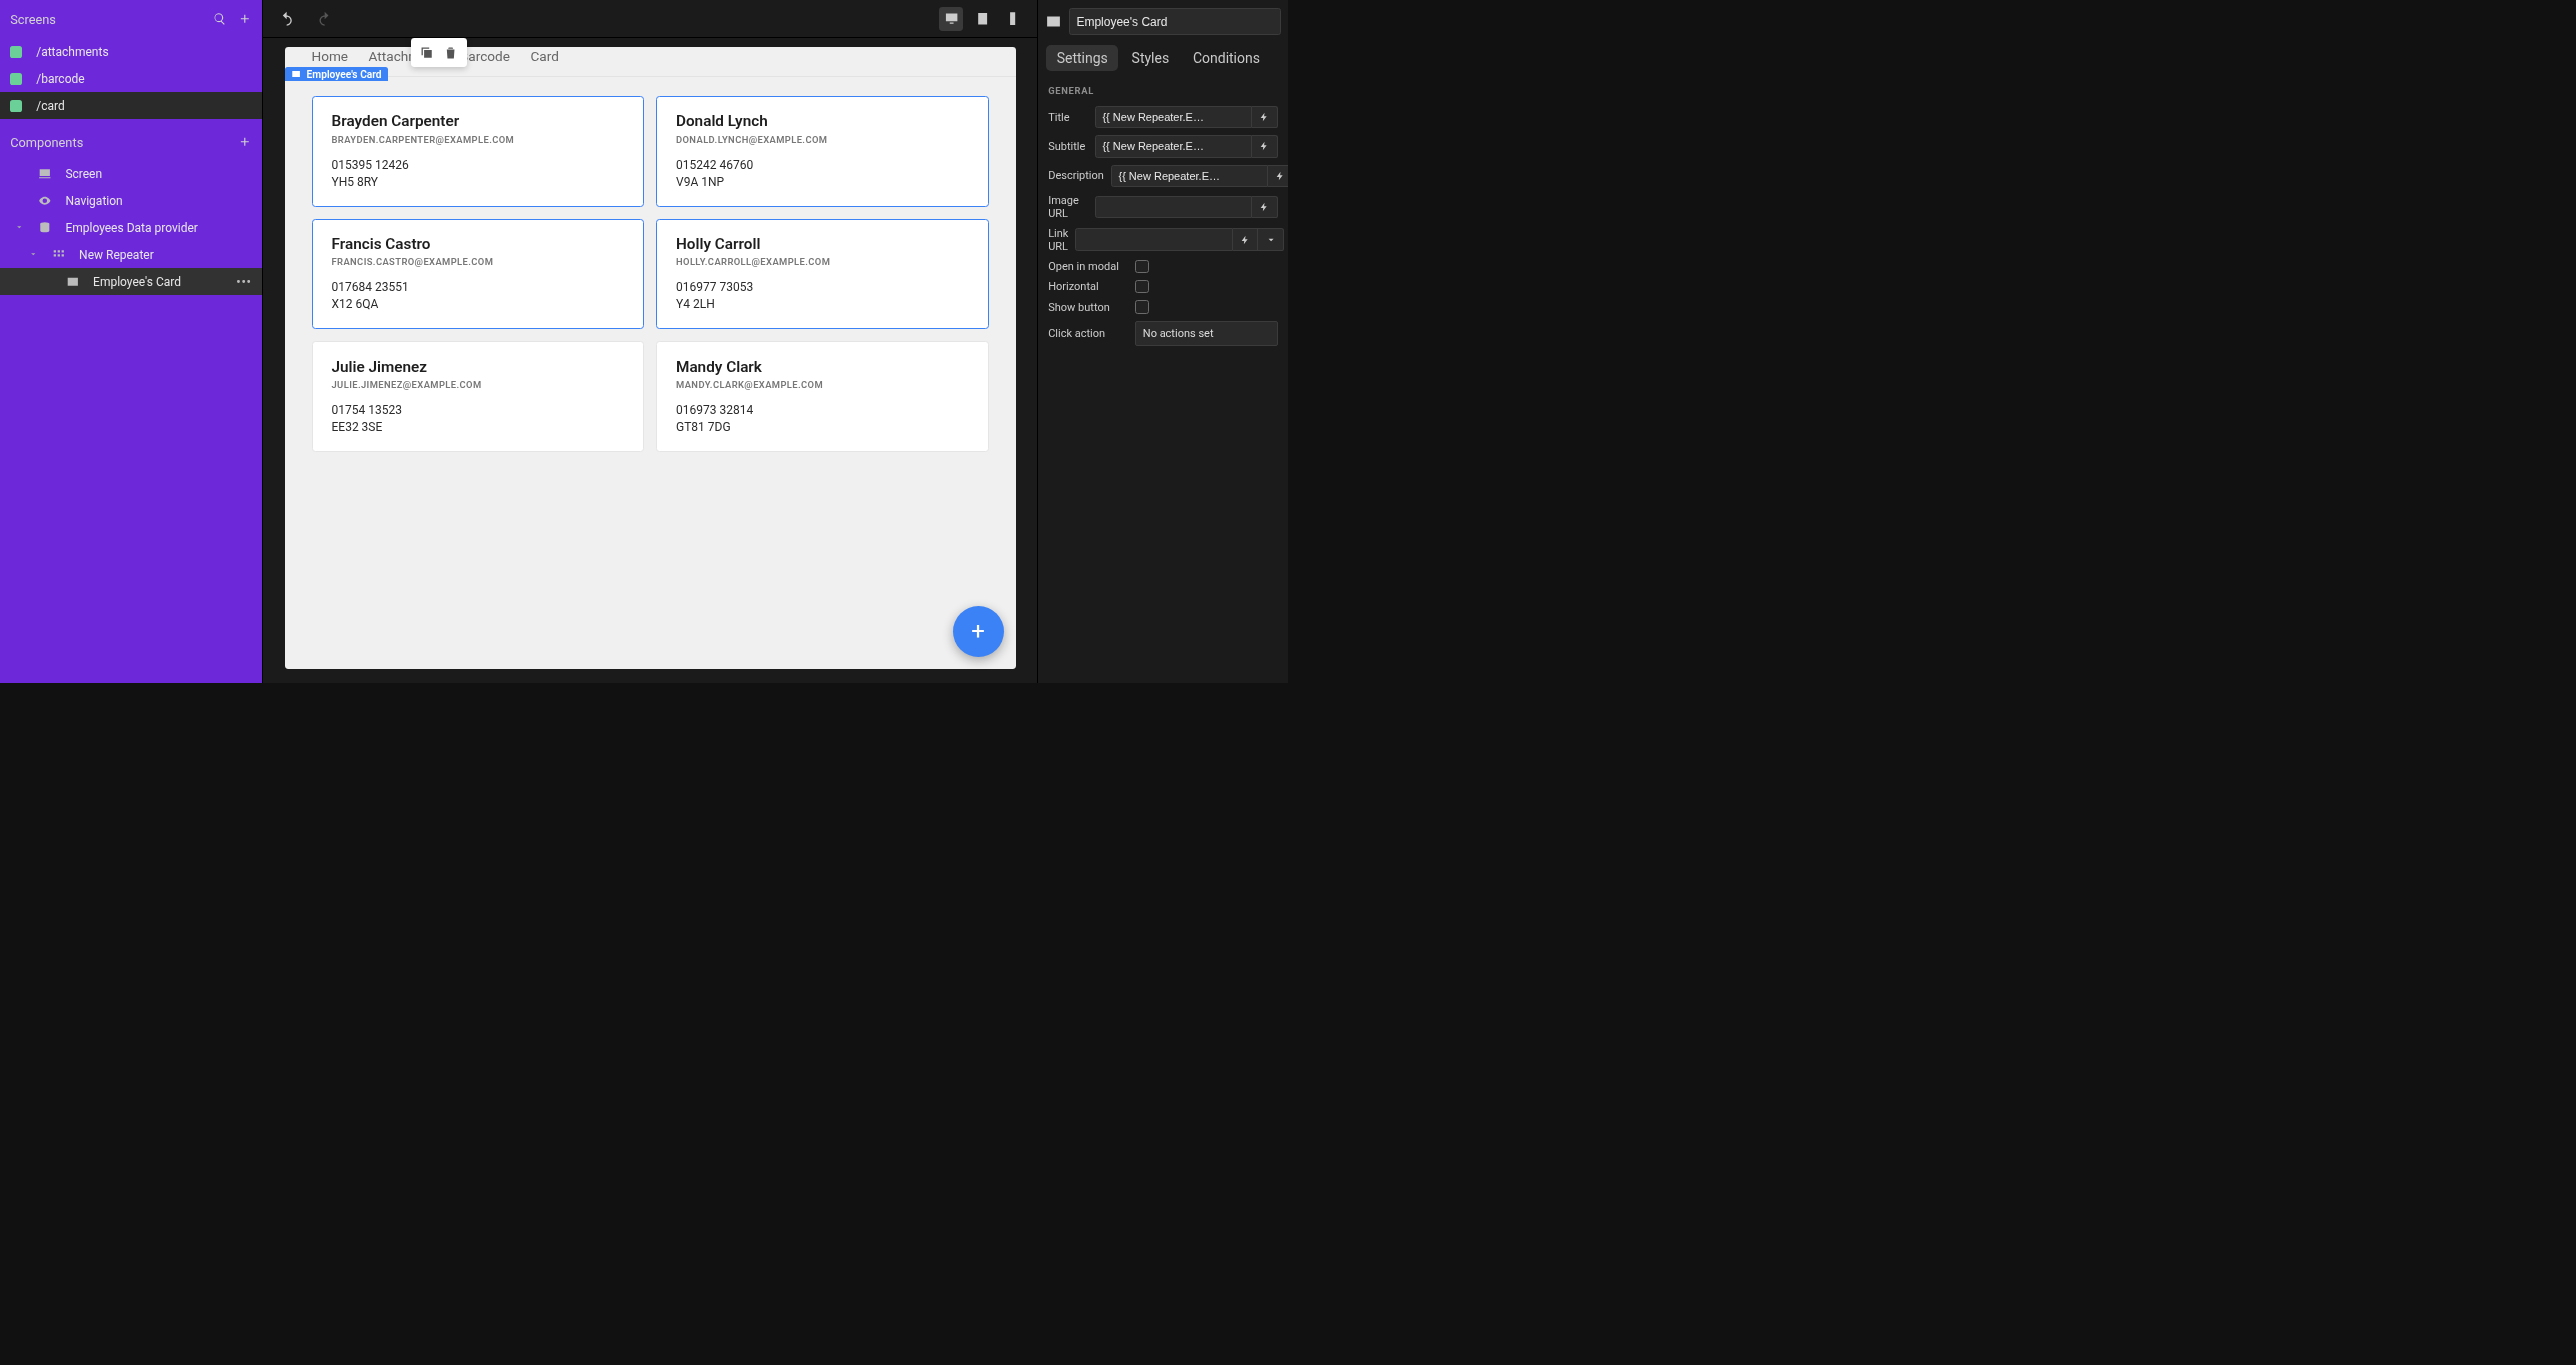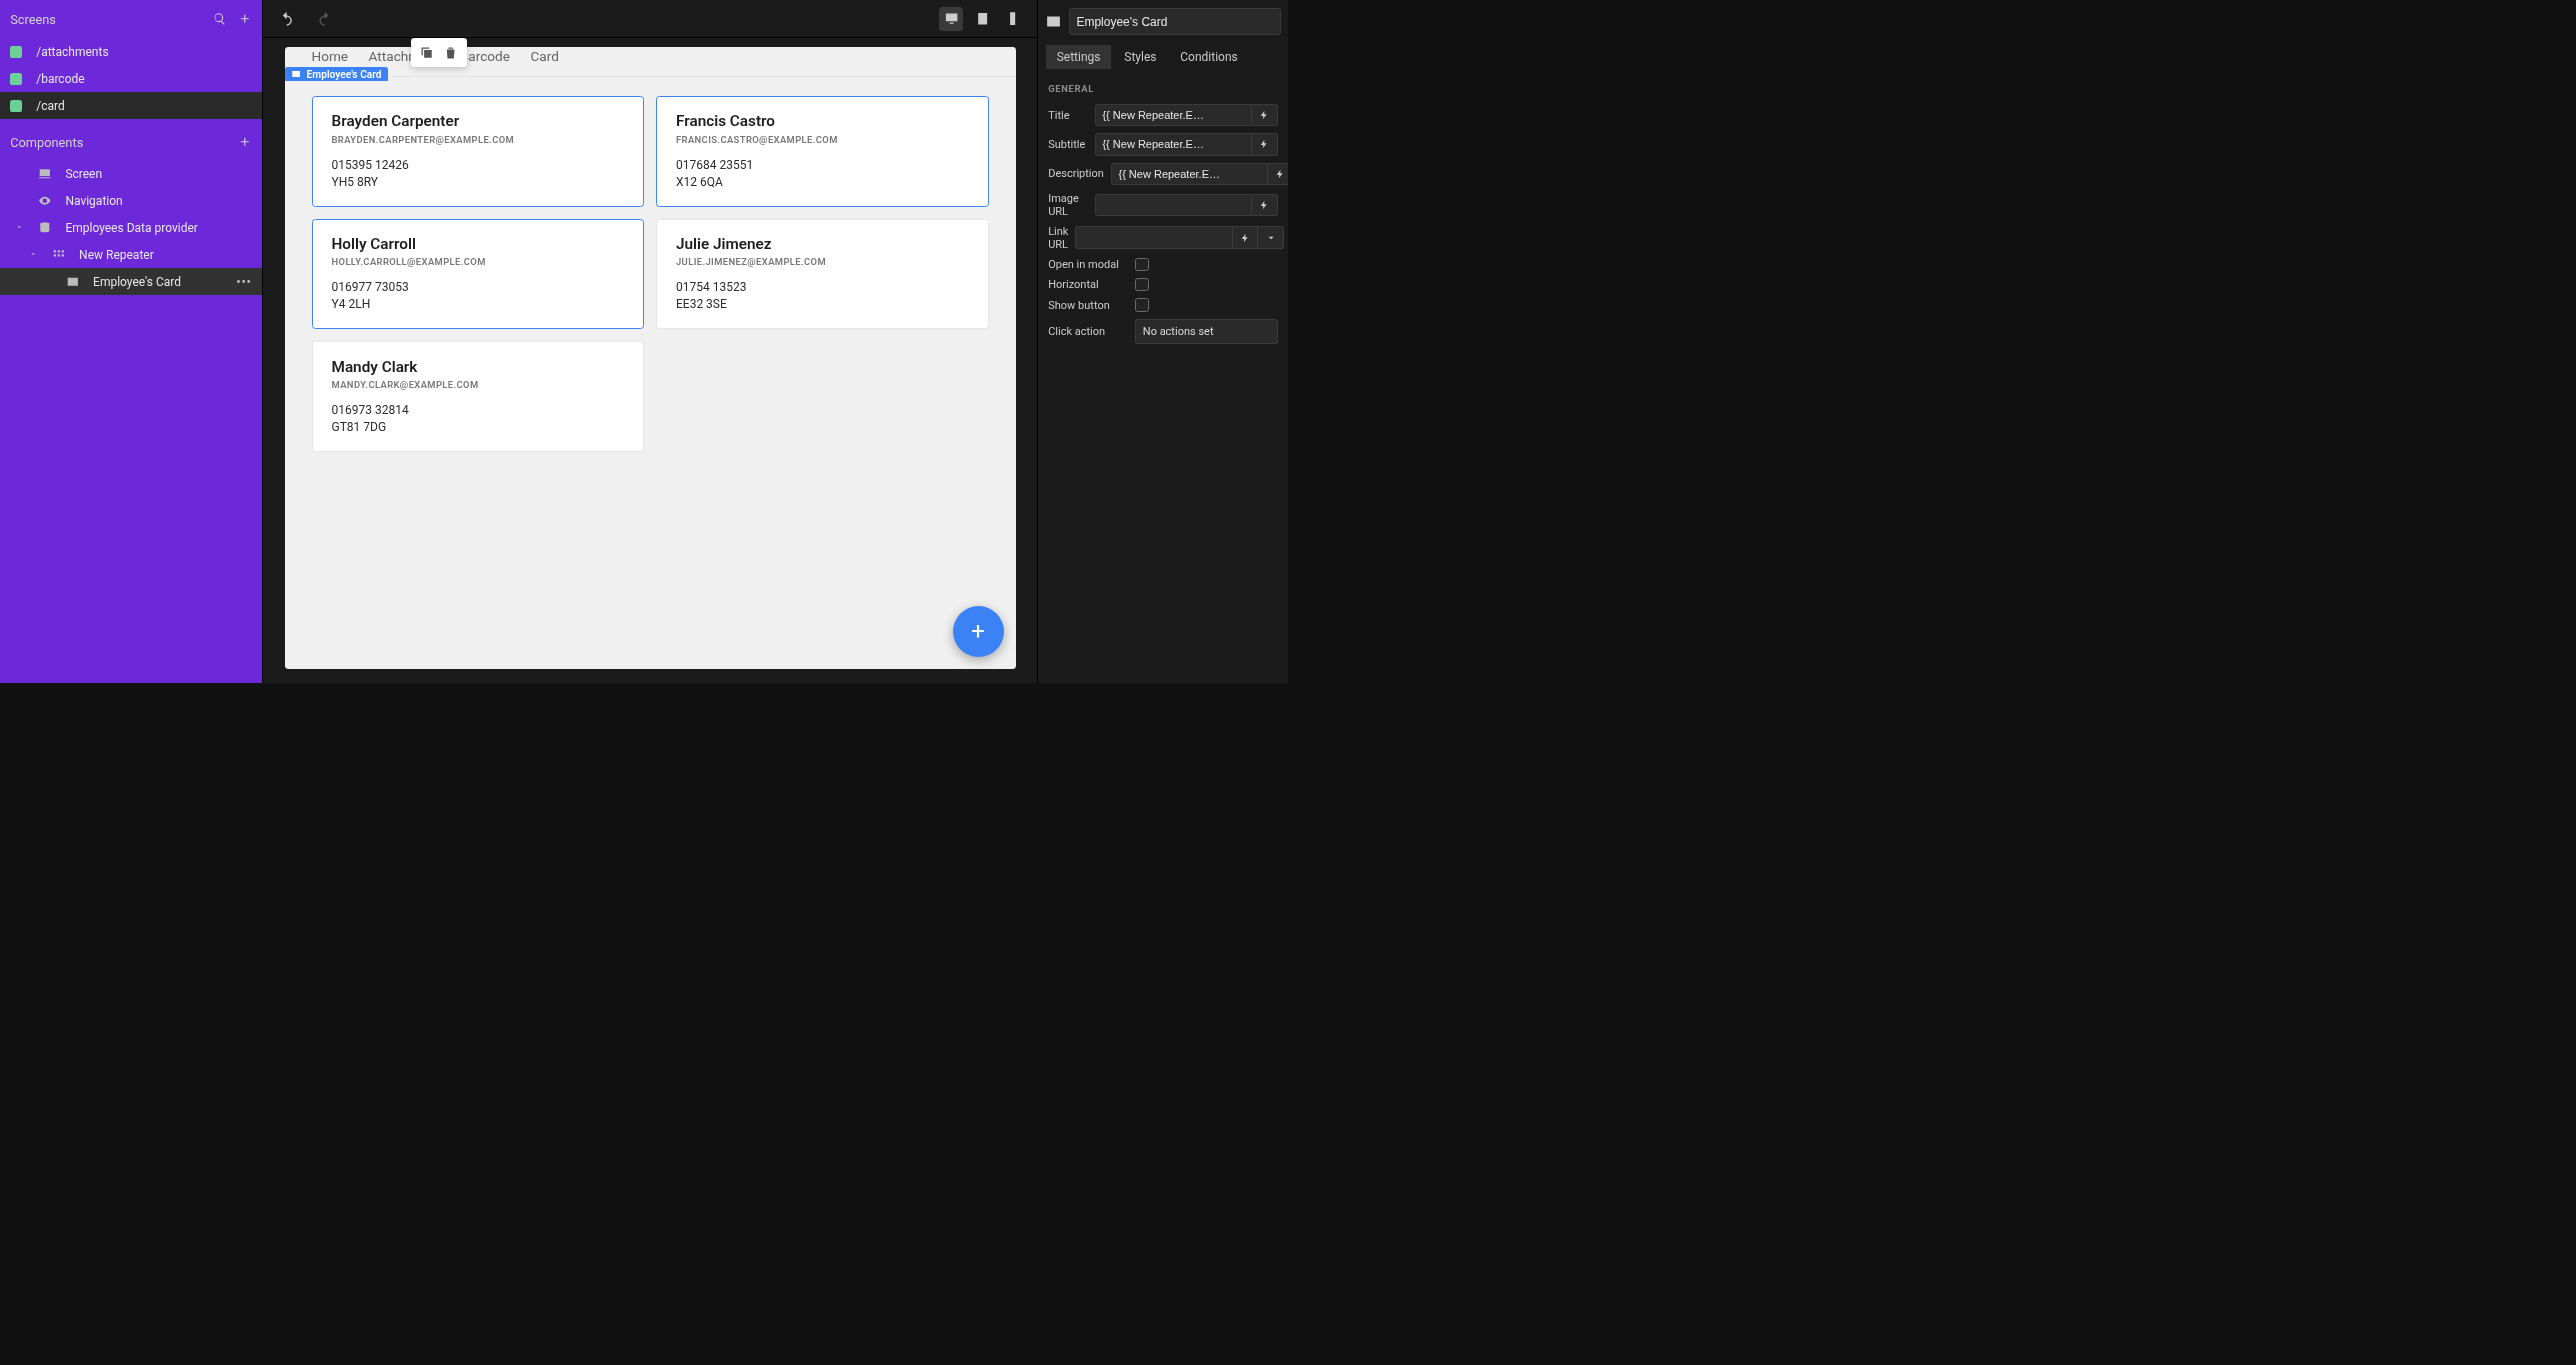--- a/index.html
+++ b/index.html
@@ -188,22 +188,22 @@
   }
   .rp-head .ic{ width:17px;height:17px;color:#ccc;display:flex;align-items:center;justify-content:center;}
   .rp-head input{
     flex:1; background:#2a2a2a;border:0.9px solid #3b3b3b;border-radius:2.6px;
     color:#e8e8e8; padding:5.1px 6.8px; font-size:12px;
   }
   .rp-tabs{
     display:flex; gap:3.4px; margin:6.8px 0 10.2px; padding:0 1.7px;
   }
   .rp-tab{
-    padding:5.1px 10.2px; border-radius:0; cursor:pointer;
-    color:#c9c9c9; font-size:12px;
+    padding:5.1px 10.2px; border-radius:5px; cursor:pointer;
+    color:#c9c9c9; font-size:14px;
   }
   .rp-tab.active{ background:#333; }
   .rp-section-label{
     font-size:9.4px; font-weight:700; letter-spacing:0.7px; color:#8d8d8d;
     padding:3.4px 3.4px 6.8px;
   }
   .rp-row{
     display:flex; align-items:center; gap:6.8px;
     padding:3.4px;
   }
@@ -401,20 +401,26 @@
             </svg>
           <span>Employee's Card</span>
         </div>
 
         <div class="cards-grid" id="cards-grid">
             <div class="ecard sel">
               <div class="name">Brayden Carpenter</div>
               <div class="email">BRAYDEN.CARPENTER@EXAMPLE.COM</div>
               <div class="line">015395 12426</div>
               <div class="line">YH5 8RY</div>
+            </div>
+            <div class="ecard sel">
+              <div class="name">Donald Lynch</div>
+              <div class="email">DONALD.LYNCH@EXAMPLE.COM</div>
+              <div class="line">015242 46760</div>
+              <div class="line">V9A 1NP</div>
             </div>
             <div class="ecard sel">
               <div class="name">Francis Castro</div>
               <div class="email">FRANCIS.CASTRO@EXAMPLE.COM</div>
               <div class="line">017684 23551</div>
               <div class="line">X12 6QA</div>
             </div>
             <div class="ecard sel">
               <div class="name">Holly Carroll</div>
               <div class="email">HOLLY.CARROLL@EXAMPLE.COM</div>

